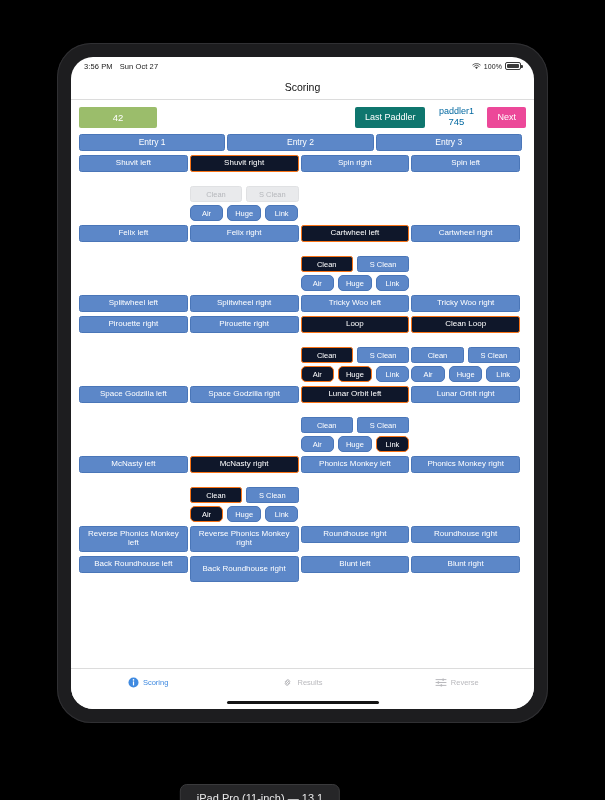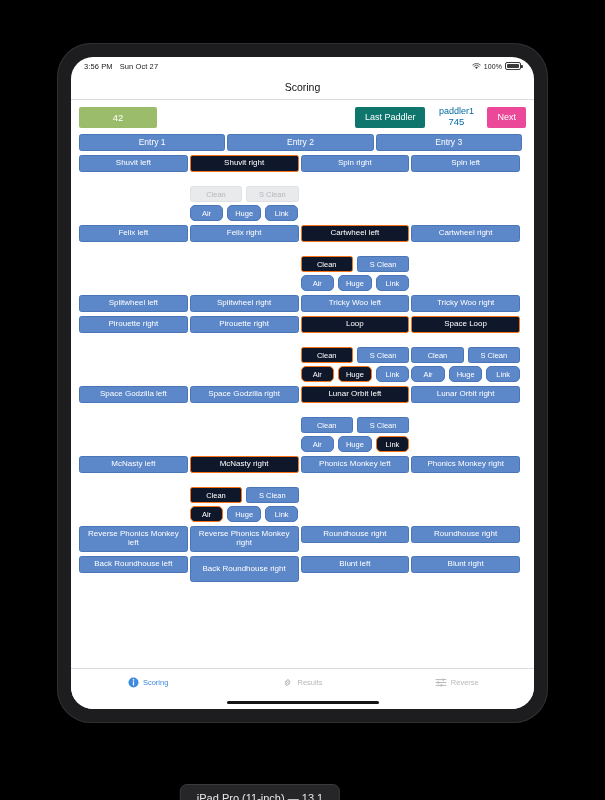--- a/index.html
+++ b/index.html
@@ -253,21 +253,21 @@
                   <div class="sub dark">Clean</div>
                   <div class="sub blue">S Clean</div>
                 </div>
                 <div class="triprow">
                   <div class="tri dark">Air</div>
                   <div class="tri dark">Huge</div>
                   <div class="tri blue">Link</div>
                 </div>
               </div>
               <div class="cell">
-                <div class="trick dark">Space Loop</div>
+                <div class="trick dark">Clean Loop</div>
                 <div class="subrow">
                   <div class="sub blue">Clean</div>
                   <div class="sub blue">S Clean</div>
                 </div>
                 <div class="triprow">
                   <div class="tri blue">Air</div>
                   <div class="tri blue">Huge</div>
                   <div class="tri blue">Link</div>
                 </div>
               </div>

